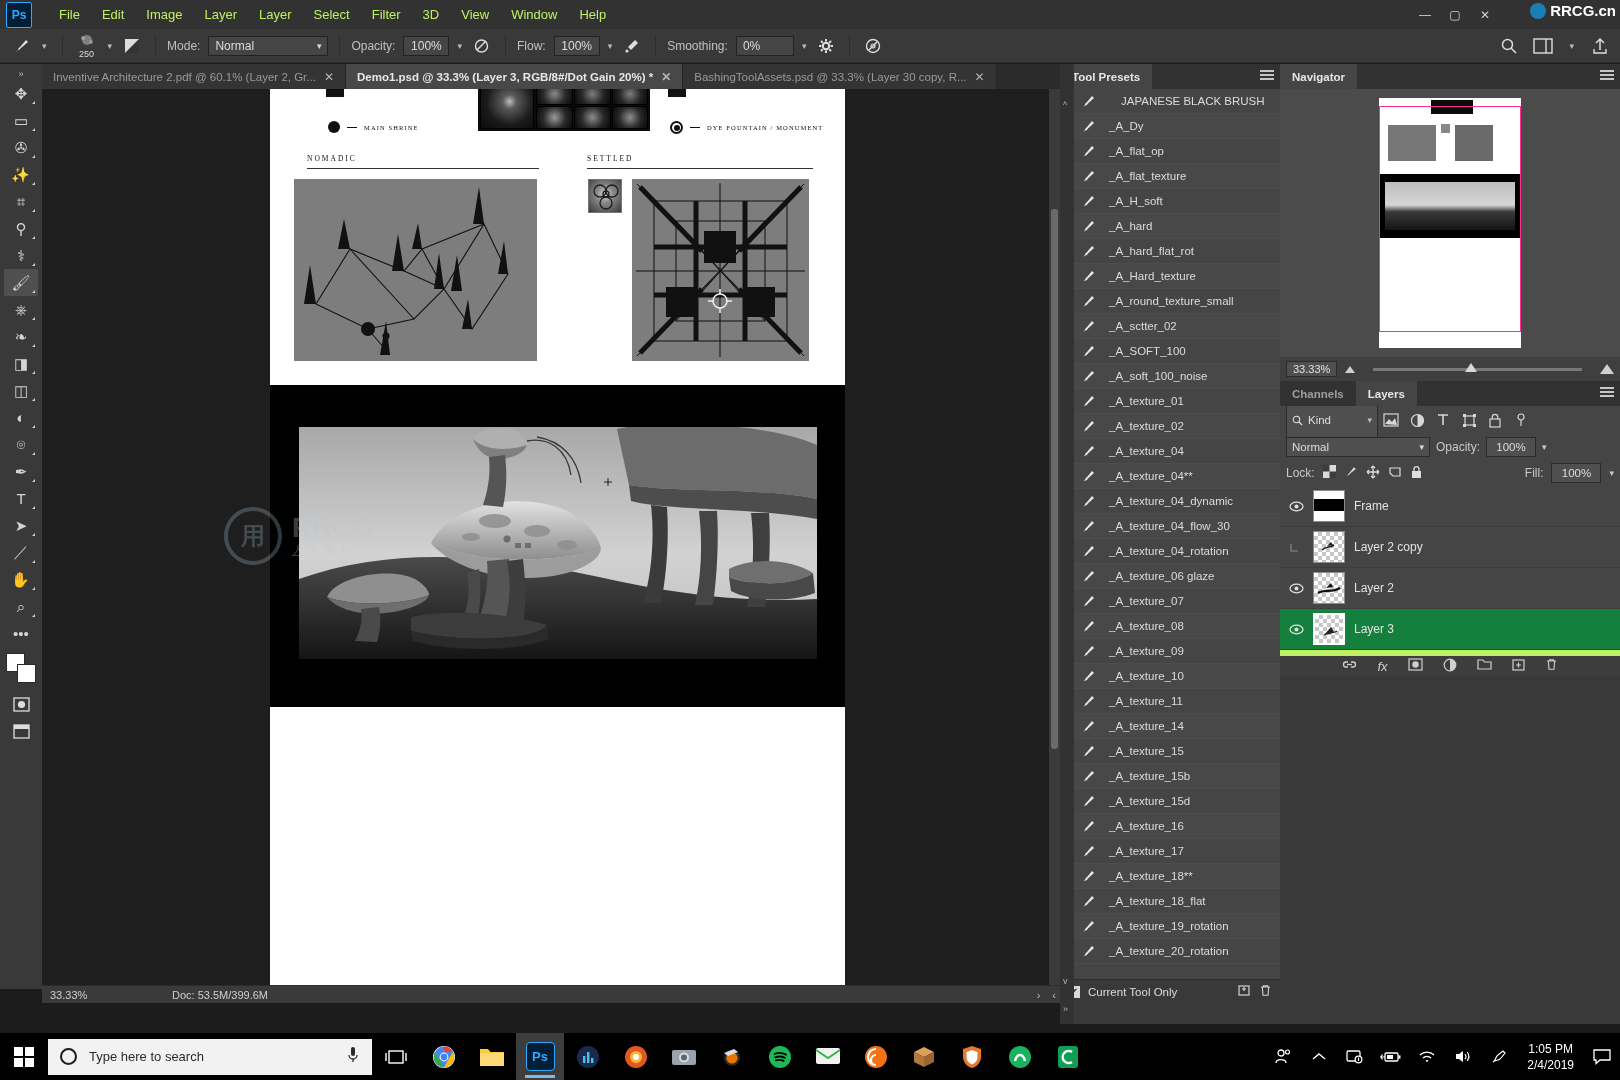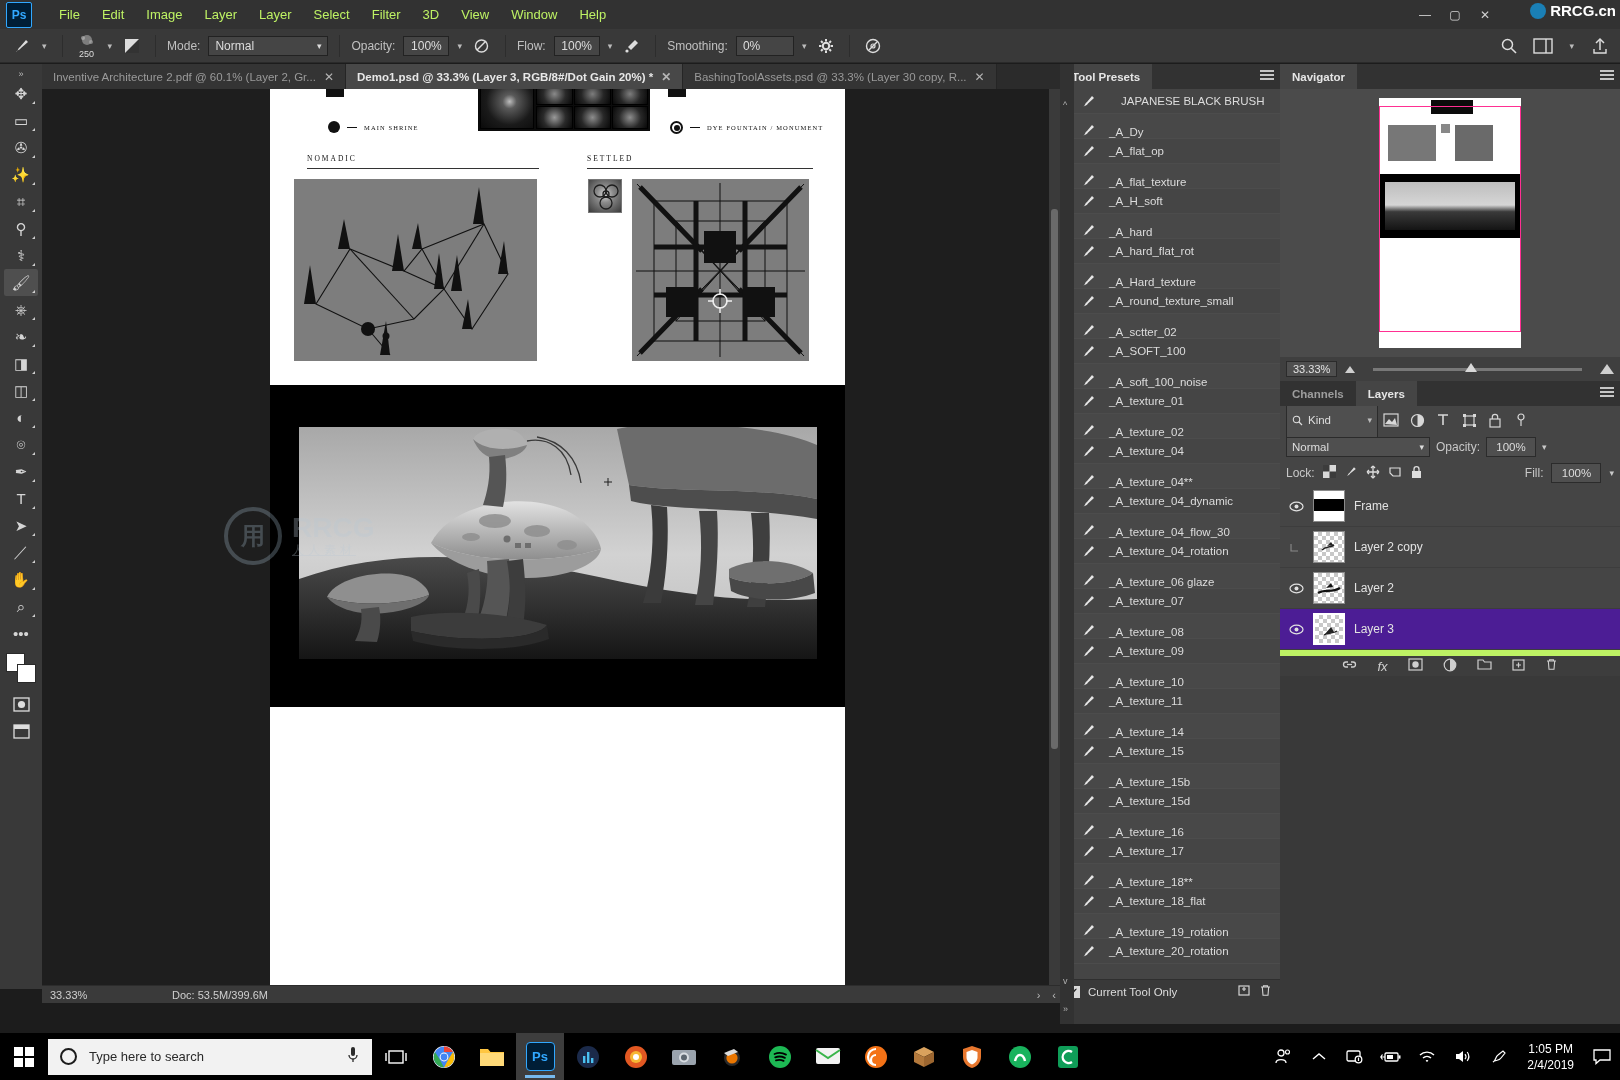--- a/index.html
+++ b/index.html
@@ -148,21 +148,21 @@
   .panel-tab.active { background: #454545; color: #e6e6e6; }
   .panel-menu { position: absolute; right: 6px; top: 6px; width: 14px; }
   .panel-menu span { display:block; height: 2px; background: #c6c6c6; margin-bottom: 2px; }
 
   .preset-list { background: #454545; position: relative; height: 890px; overflow: hidden; }
   .preset-row {
     height: 25px; display: flex; align-items: center; gap: 12px;
     padding-left: 10px; font-size: 11.5px; color: #dcdcdc;
     border-bottom: 1px solid #4c4c4c;
   }
-  .preset-row.alt { background: #484848; align-items: flex-end; }
+  .preset-row.alt { background: #484848; }
   .preset-row .bicon { width: 16px; color: #eee; display: flex; }
   .plist-scrollbar { position: absolute; left: 0; top: 0; width: 11px; height: 890px; background: #3c3c3c; }
   .plist-thumb { position: absolute; left: 2px; width: 7px; background: #6d6d6d; border-radius: 3px; }
   .plist-arrow { position: absolute; left: 1px; width: 9px; text-align: center; color: #b0b0b0; font-size: 9px; }
   .preset-footer {
     height: 24px; background: #393939; display: flex; align-items: center;
     gap: 8px; padding: 0 8px; font-size: 11.5px; color: #ddd; border-top: 1px solid #2f2f2f;
   }
   .chk { width: 12px; height: 12px; background: #d9d9d9; color: #222; font-size: 10px;
         display: flex; align-items: center; justify-content: center; }
@@ -207,21 +207,21 @@
   .kind-caret { margin-left: auto; font-size: 9px; color: #bbb; }
   .filt-icon { width: 26px; height: 22px; display: flex; align-items: center; justify-content: center; color: #d4d4d4; }
   .blend-row { height: 26px; display: flex; align-items: center; gap: 6px; padding: 0 6px; }
   .blend-select { width: 144px; height: 20px; background: #4f4f4f; border: 1px solid #2b2b2b;
     display: flex; align-items: center; padding: 0 5px; font-size: 11.5px; color: #ddd; }
   .opacity-box { width: 50px; height: 20px; background: #4f4f4f; border: 1px solid #2b2b2b;
     display: flex; align-items: center; justify-content: center; font-size: 11.5px; color: #ddd; }
   .lock-row { height: 26px; display: flex; align-items: center; gap: 8px; padding: 0 6px; }
   .layer-item { height: 41px; display: flex; align-items: center; gap: 9px; padding-left: 8px;
     border-bottom: 1px solid #3d3d3d; font-size: 12px; color: #e2e2e2; }
-  .layer-item.sel { background: #4c1d95; }
+  .layer-item.sel { background: #15803d; }
   .eye { width: 16px; display: flex; align-items: center; justify-content: center; color: #e0e0e0; }
   .lthumb { width: 32px; height: 32px; border: 1px solid #8a8a8a; position: relative; overflow: hidden;
     background-color: #fff;
     background-image:
       linear-gradient(45deg, #c8c8c8 25%, transparent 25%, transparent 75%, #c8c8c8 75%),
       linear-gradient(45deg, #c8c8c8 25%, transparent 25%, transparent 75%, #c8c8c8 75%);
     background-size: 8px 8px; background-position: 0 0, 4px 4px; }
   .lthumb.selected { border: 2px solid #fff; }
   .layers-foot { height: 26px; background: #3d3d3d; display: flex; align-items: center;
     justify-content: center; gap: 20px; color: #cfcfcf; border-top: 6px solid #bef264; }

